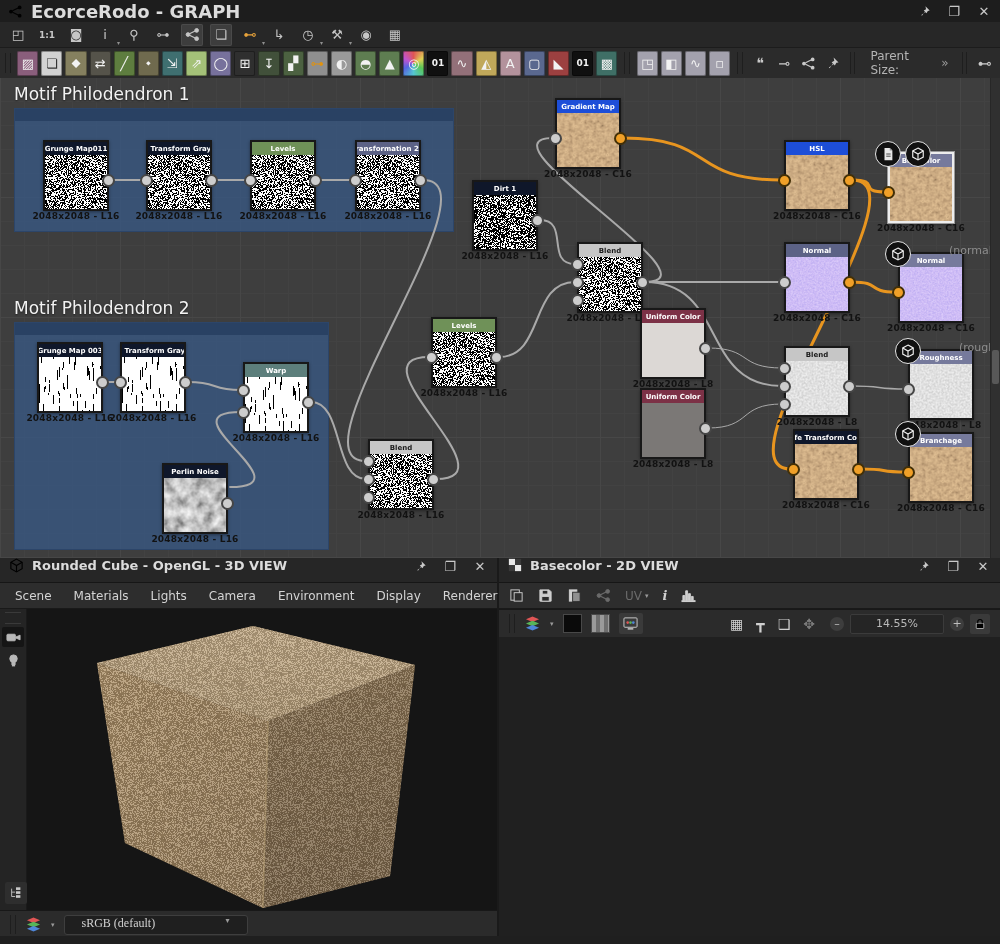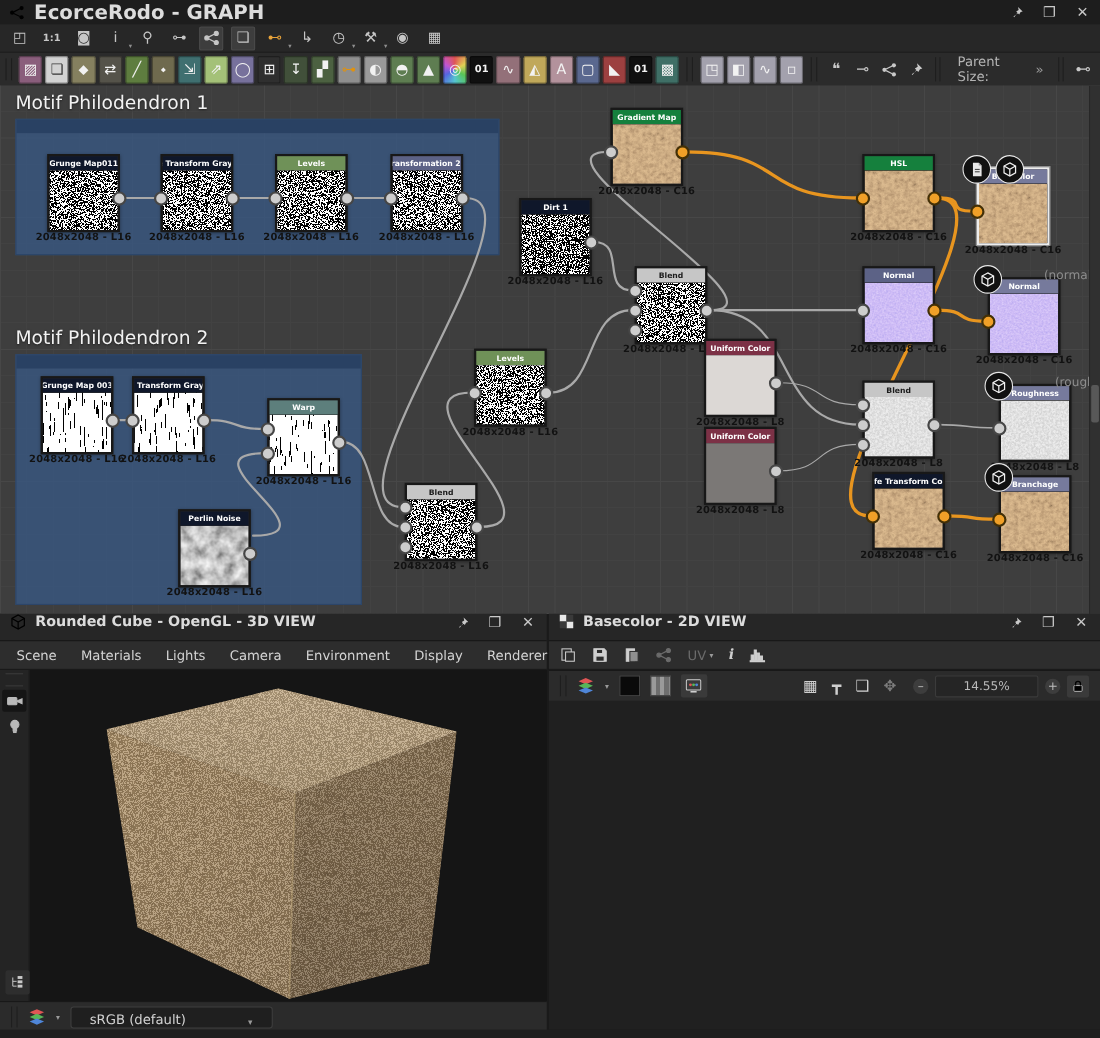--- a/index.html
+++ b/index.html
@@ -42,21 +42,21 @@
   .frame{position:absolute;background:rgba(56,88,132,.78);border:1px solid #2c4569;}
   .frame .fstrip{height:12px;background:rgba(40,64,98,.95);}
   .frame-title{position:absolute;font-size:17px;color:#f2f2f2;font-weight:normal;text-shadow:0 1px 2px rgba(0,0,0,.5);white-space:nowrap;}
   .wires{position:absolute;left:0;top:0;pointer-events:none;}
   .node{position:absolute;width:66px;background:#2a2a2a;border:2px solid #181818;box-sizing:border-box;
         box-shadow:0 1px 3px rgba(0,0,0,.4);cursor:pointer;}
   .node.selected{border-color:#ededed;box-shadow:0 0 0 1px #9a9a9a,0 1px 3px rgba(0,0,0,.5);}
   .nhead{height:13px;display:flex;align-items:center;justify-content:center;font-size:7px;font-weight:bold;
          color:#fff;white-space:nowrap;overflow:hidden;padding:0 2px;}
   .h-red{background:#0f172a}.h-dred{background:#7c3146}.h-green{background:#6f9158}
-  .h-dgreen{background:#15803d}.h-slate{background:#5c6286}.h-teal{background:#5d7f7c}
+  .h-dgreen{background:#1d4ed8}.h-slate{background:#5c6286}.h-teal{background:#5d7f7c}
   .h-blend{background:#c6c6c6;color:#1b1b1b}.h-out{background:#767a9c}
   .nbody{width:62px;height:54px;background:#000;position:relative;overflow:hidden;}
   .nbody.flat{background:#888;}
   .ncap{position:absolute;top:100%;left:-22px;right:-22px;text-align:center;margin-top:2px;
         font-size:9px;font-weight:bold;color:#121212;white-space:nowrap;letter-spacing:.2px;}
   .dot{position:absolute;width:9px;height:9px;border-radius:50%;background:#cdcdcd;border:2px solid #464646;z-index:3;cursor:pointer;}
   .dot.orange{background:#f0a028;border-color:#433007;}
   .badges{position:absolute;top:-13px;left:-15px;display:flex;gap:4px;z-index:4;}
   .badge{width:24px;height:24px;border-radius:50%;background:#111;border:1px solid #e6e6e6;
          display:flex;align-items:center;justify-content:center;}
@@ -84,21 +84,21 @@
   .sicon{width:22px;height:20px;margin:3px auto;display:flex;align-items:center;justify-content:center;border-radius:2px;cursor:pointer;}
   .sicon.active{background:#151515;}
   .sicon svg{width:15px;height:15px;fill:#b9b9b9;stroke:#b9b9b9;}
   .tree-icon{position:absolute;left:5px;bottom:6px;width:22px;height:22px;background:#2e2e2e;border-radius:2px;
              display:flex;align-items:center;justify-content:center;z-index:2;cursor:pointer;}
   .tree-icon svg{width:14px;height:14px;fill:#c9c9c9;stroke:#c9c9c9;}
   .pbottom{height:27px;background:#2b2b2b;border-top:1px solid #181818;display:flex;align-items:center;gap:9px;padding:0 10px;}
   .pbgrip{width:4px;height:19px;border-left:1px solid #1e1e1e;border-right:1px solid #1e1e1e;}
   .caret{font-size:7px;color:#9a9a9a;}
   .cs-select{width:148px;height:18px;background:#1f1f1f;border:1px solid #3e3e3e;border-radius:3px;
-             display:flex;align-items:flex-end;padding:0 17px;font-size:12px;color:#d2d2d2;cursor:pointer;}
+             display:flex;align-items:flex-start;padding:0 17px;font-size:12px;color:#d2d2d2;cursor:pointer;font-family:Liberation Serif, serif;}
   .cs-select .caret{margin-left:auto;font-size:8px;}
   .swatch{width:17px;height:17px;border:1px solid #484848;cursor:pointer;}
   .swatch.black{background:#0a0a0a;}
   .swatch.striped{background:repeating-linear-gradient(90deg,#9a9a9a 0 4px,#6e6e6e 4px 8px);}
   .mon-box{width:24px;height:21px;background:#3a3a3a;border-radius:2px;display:flex;align-items:center;justify-content:center;cursor:pointer;}
   .sb-icon{color:#cfcfcf;font-size:14px;cursor:pointer;display:flex;align-items:center;}
   .sb-icon.dim{color:#7c7c7c;}
   .zoomgrp{display:flex;align-items:center;gap:6px;margin-left:auto;}
   .pmbtn{width:14px;height:14px;border-radius:50%;background:#3d3d3d;color:#bdbdbd;font-size:11px;line-height:13px;
          text-align:center;cursor:pointer;}

